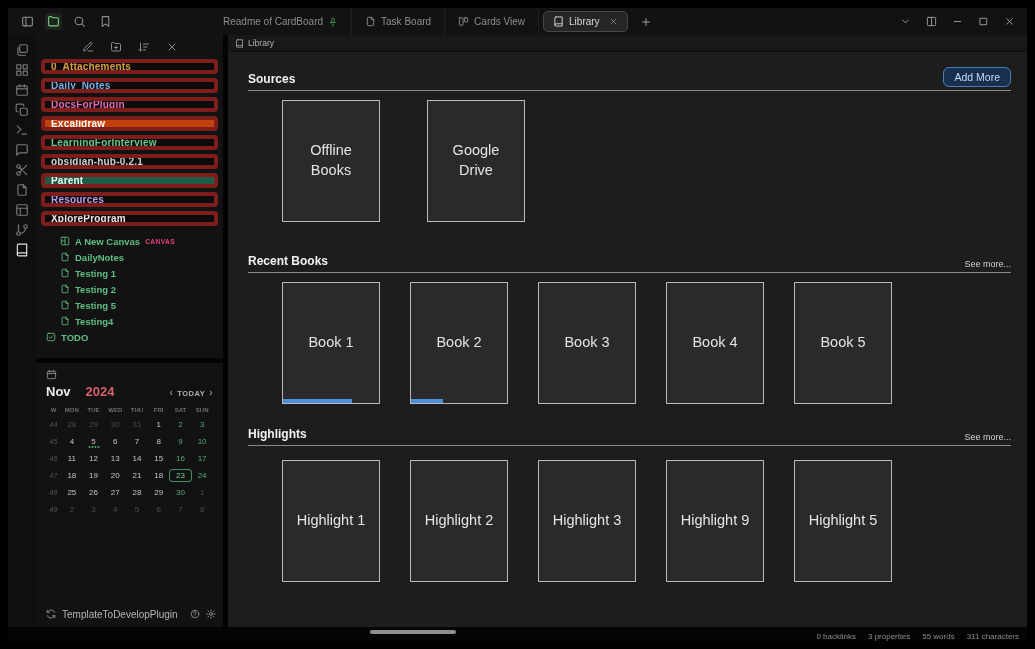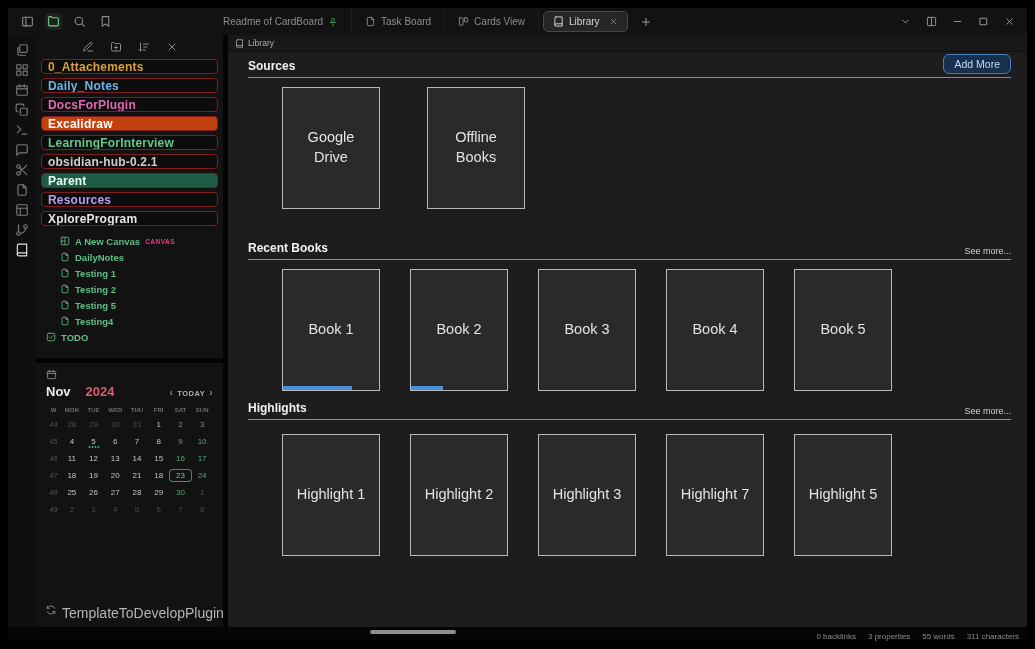--- a/index.html
+++ b/index.html
@@ -32,21 +32,21 @@
 .ribbon{width:28px;background:#0f0f0f;display:flex;flex-direction:column;align-items:center;gap:5px;padding-top:7px;flex:0 0 auto}
 .ribbon-btn{width:19px;height:15px;color:#787878;display:flex;align-items:center;justify-content:center}
 .ribbon-btn .icon{width:14px;height:14px}
 .ribbon-btn.active{color:#e0e0e0}
 
 .sidebar{width:192px;background:#121212;display:flex;flex-direction:column;flex:0 0 auto;border-right:5px solid #040404}
 .side-toolbar{height:21px;display:flex;align-items:center;justify-content:center;gap:16px;color:#8a8a8a;flex:0 0 auto;padding-top:3px}
 .side-toolbar .icon{width:12px;height:12px}
 .tool-btn{display:flex}
 .folder-list{padding:3px 5px 0}
-.folder-pill{height:15px;border:1px solid #7f1d1d;border-radius:4px;margin-bottom:4px;display:flex;align-items:center;padding:0 6px;font-size:12px;font-weight:bold;background:#0c0c0c;letter-spacing:.2px;overflow:hidden;white-space:nowrap}
+.folder-pill{height:15px;border:4px solid #7f1d1d;border-radius:4px;margin-bottom:4px;display:flex;align-items:center;padding:0 6px;font-size:10px;font-weight:bold;background:#0c0c0c;letter-spacing:.2px;overflow:hidden;white-space:nowrap}
 .file-list{padding:3px 12px 0 24px}
 .file-row{display:flex;align-items:center;gap:5px;height:16px;font-size:9.5px;color:#5fbf85;font-weight:bold;white-space:nowrap}
 .file-row .icon{width:10px;height:10px;flex:0 0 auto}
 .file-row.root{margin-left:-14px}
 .badge{font-size:6.5px;color:#e93d82;letter-spacing:.5px}
 
 .calendar-pane{margin-top:13px;border-top:5px solid #040404;padding:5px 10px 0;flex:0 0 auto}
 .cal-toolbar{color:#8a8a8a;height:13px;display:flex;align-items:center}
 .cal-toolbar .icon{width:11px;height:11px}
 .cal-head{display:flex;align-items:baseline;gap:15px;margin:3px 0 8px}
@@ -57,31 +57,31 @@
 .cal-grid{display:grid;grid-template-columns:15px repeat(7,1fr);row-gap:6px;font-size:8px;text-align:center;align-items:center}
 .cal-grid .hd{color:#6e6e6e;font-size:6px;font-weight:bold}
 .cal-grid .wk{color:#555;font-size:7px;font-style:italic}
 .cal-grid .d{color:#c4c4c4;position:relative;height:11px;line-height:11px}
 .cal-grid .d.dim{color:#4c4c4c}
 .cal-grid .d.weekend{color:#55a878}
 .cal-grid .d.today{color:#6fcf97;box-shadow:0 0 0 1px #3f8f63;border-radius:3px}
 .dots{position:absolute;left:50%;transform:translateX(-50%);top:10px;display:flex;gap:1px}
 .dots i{width:2px;height:2px;border-radius:50%;background:#55a878;display:block}
 
-.side-footer{margin-top:auto;height:22px;display:flex;gap:6px;padding:0 10px 4px;color:#9a9a9a;font-size:14px}
+.side-footer{margin-top:auto;height:22px;display:flex;align-items:center;gap:6px;padding:0 10px 4px;color:#9a9a9a;font-size:10px}
 .side-footer .icon{width:10px;height:10px}
 .side-footer .grow{flex:1}
 .plugin-name{color:#b5b5b5}
 .foot-btn{display:flex}
 
 .main{flex:1;background:#1d1d1d;display:flex;flex-direction:column;min-width:0}
 .view-header{height:17px;display:flex;align-items:center;gap:4px;padding-left:7px;font-size:8.5px;color:#b0b0b0;background:#181818;flex:0 0 auto;border-bottom:1px solid #101010}
 .view-header .icon{width:9px;height:9px}
 .content{flex:1;padding:0 16px 0 20px;overflow:hidden}
-.sec-head{display:flex;align-items:flex-end;justify-content:space-between;border-bottom:1px solid #8a8a8a;margin-top:2px}
+.sec-head{display:flex;align-items:flex-end;justify-content:space-between;border-bottom:1px solid #8a8a8a;margin-top:15px}
 .sec-head.mt{margin-top:24px}
 .sec-title{color:#f2f2f2;font-size:12px;font-weight:bold;padding-bottom:4px}
 .add-more{background:#17304e;border:1px solid #4a7dbd;color:#c3d9f8;font-size:10.5px;border-radius:6px;padding:3px 10px;margin-bottom:3px;font-family:inherit;cursor:pointer}
 .see-more{color:#d2d2d2;font-size:9px;padding-bottom:3px}
 .cards-row{display:flex;gap:30px;padding:9px 0 8px 34px}
 .cards-row.sources{gap:47px}
 .cards-row.hl{padding-top:14px}
 .card{width:98px;height:122px;background:#2a2a2a;border:1px solid #b9b9b9;display:flex;align-items:center;justify-content:center;text-align:center;color:#e4e4e4;font-size:14.5px;line-height:1.35;position:relative;padding:0 10px;flex:0 0 auto}
 .progress{position:absolute;left:0;bottom:0;height:4px;background:#4a90d9}
 
@@ -597,24 +597,24 @@
           <span>Library</span>
         </div>
         <div class="content">
 
           <div class="sec-head">
             <span class="sec-title">Sources</span>
             <button class="add-more">Add More</button>
           </div>
           <div class="cards-row sources">
               <div class="card">
+                <span>Offline Books</span>
+              </div>
+              <div class="card">
                 <span>Google Drive</span>
-              </div>
-              <div class="card">
-                <span>Offline Books</span>
               </div>
             </div>
 
           <div class="sec-head mt">
             <span class="sec-title">Recent Books</span>
             <span class="see-more">See more...</span>
           </div>
           <div class="cards-row">
               <div class="card">
                 <span>Book 1</span>
@@ -643,21 +643,21 @@
               <div class="card">
                 <span>Highlight 1</span>
               </div>
               <div class="card">
                 <span>Highlight 2</span>
               </div>
               <div class="card">
                 <span>Highlight 3</span>
               </div>
               <div class="card">
-                <span>Highlight 7</span>
+                <span>Highlight 9</span>
               </div>
               <div class="card">
                 <span>Highlight 5</span>
               </div>
             </div>
 
         </div>
       </div>
     </div>
 

